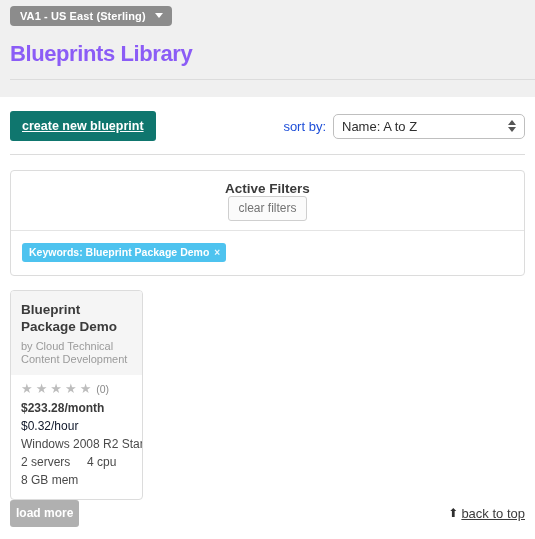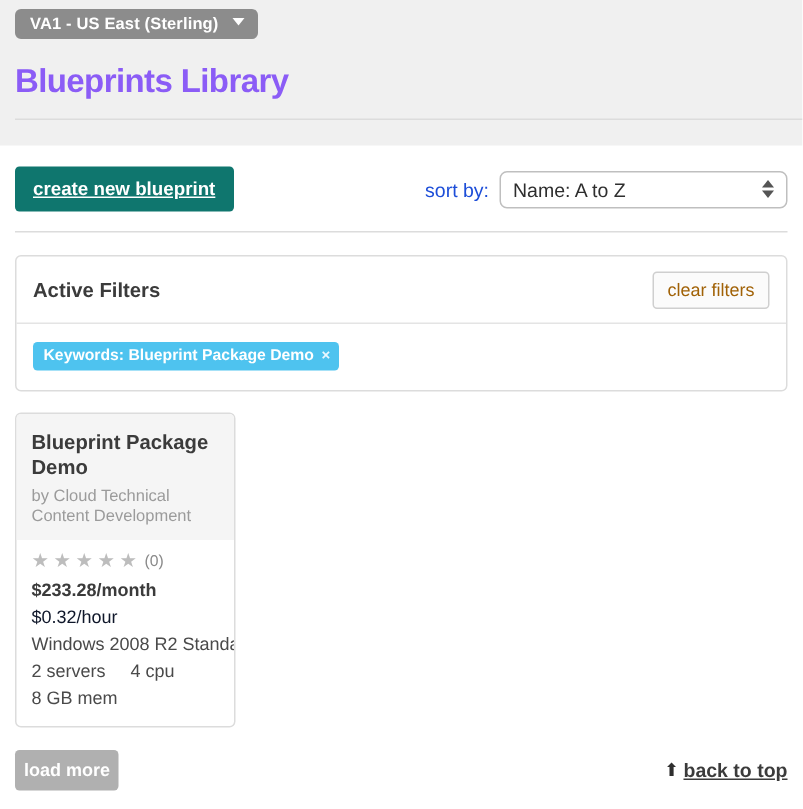--- a/index.html
+++ b/index.html
@@ -140,29 +140,30 @@
     border-radius: 4px;
     background: #ffffff;
     box-sizing: border-box;
   }
   .filters-head {
     display: flex;
     align-items: center;
     justify-content: space-between;
     padding: 10px 11px 9px 11px;
     border-bottom: 1px solid #e4e4e4;
+    flex-direction: column;
   }
   .filters-title {
     font-size: 13.5px;
     font-weight: bold;
     color: #3b3b3b;
   }
   .btn-clear {
     font-size: 12px;
-    color: #a16207;
+    color: #737373;
     background: #fbfbfb;
     border: 1px solid #cfcfcf;
     border-radius: 3px;
     padding: 5px 9px;
     cursor: pointer;
     font-family: "Liberation Sans", sans-serif;
     line-height: 13px;
   }
   .filters-body {
     padding: 11px 11px 13px 11px;
@@ -187,21 +188,21 @@
     line-height: 10px;
   }
 
   
   .cards {
     margin: 14px 10px 0 10px;
     display: flex;
     flex-wrap: wrap;
   }
   .card {
-    width: 147px;
+    width: 133px;
     border: 1px solid #dcdcdc;
     border-radius: 4px;
     background: #ffffff;
     overflow: hidden;
     box-sizing: border-box;
     cursor: pointer;
   }
   .card-head {
     background: #f5f5f5;
     padding: 10px 10px 9px 10px;
@@ -301,21 +302,20 @@
     cursor: pointer;
   }
   .up-arrow {
     font-size: 12px;
     color: #2f2f2f;
     margin-right: 3px;
     line-height: 13px;
   }
   .back-text {
     text-decoration: underline;
-    font-weight: bold;
   }
 </style>
 </head>
 <body>
 
 <div class="top-band">
   <div class="region-pill">
     <span>VA1 - US East (Sterling)</span>
     <span class="region-caret"></span>
   </div>

